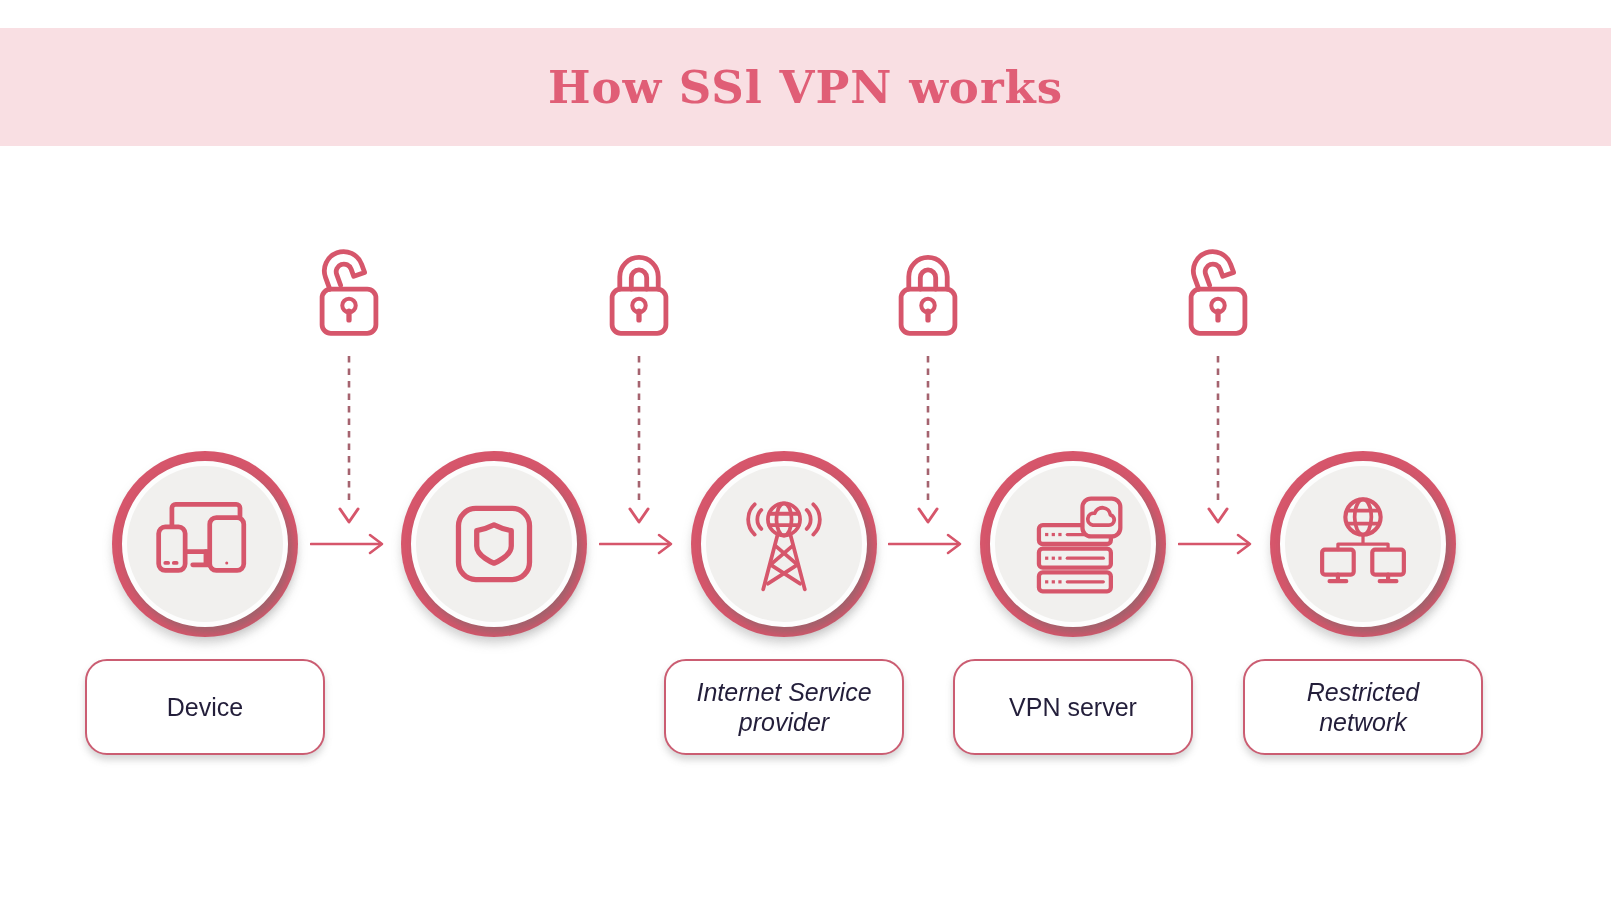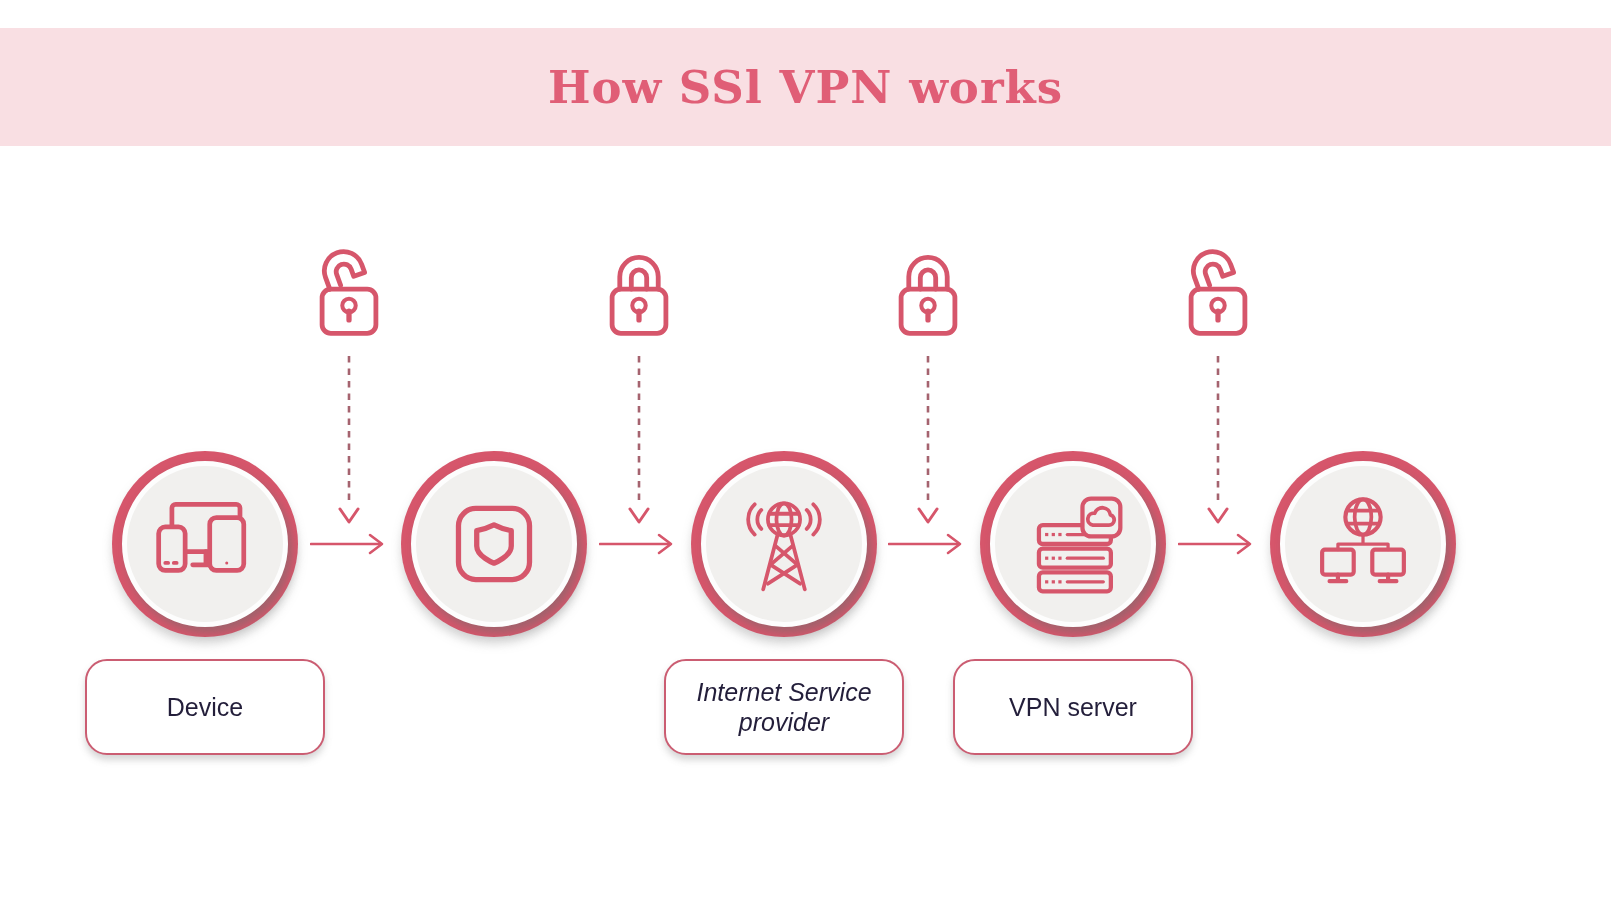--- a/index.html
+++ b/index.html
@@ -227,15 +227,18 @@
 
   <div class="label-box" style="left:85px">
     <span class="label-text">Device</span>
   </div>
   <div class="label-box two-line" style="left:664px">
     <span class="label-text">Internet Service provider</span>
   </div>
   <div class="label-box" style="left:953px">
     <span class="label-text">VPN server</span>
   </div>
+  <div class="label-box two-line" style="left:1243px">
+    <span class="label-text">Restricted network</span>
+  </div>
 
   <div class="footer-bar"></div>
 </div>
 
 </body></html>

